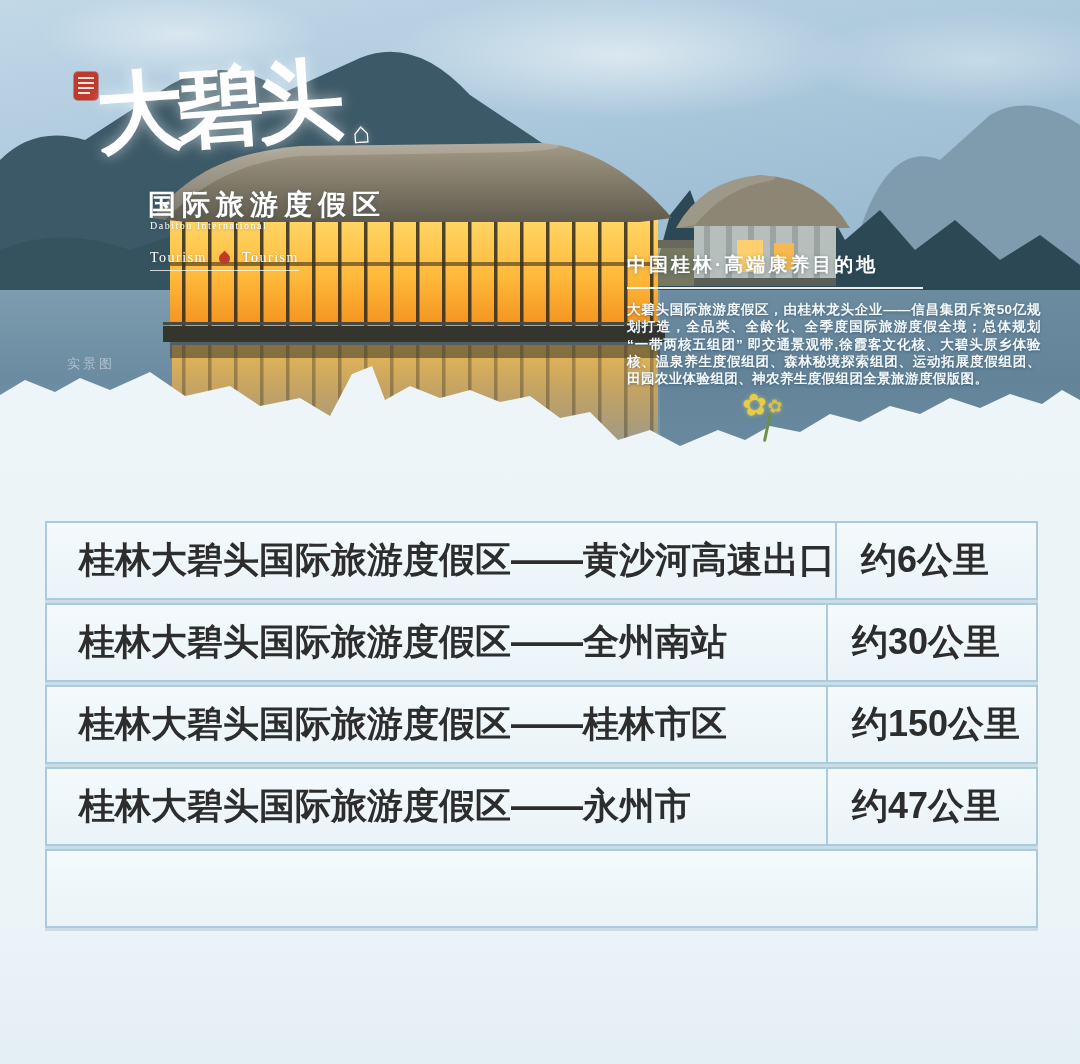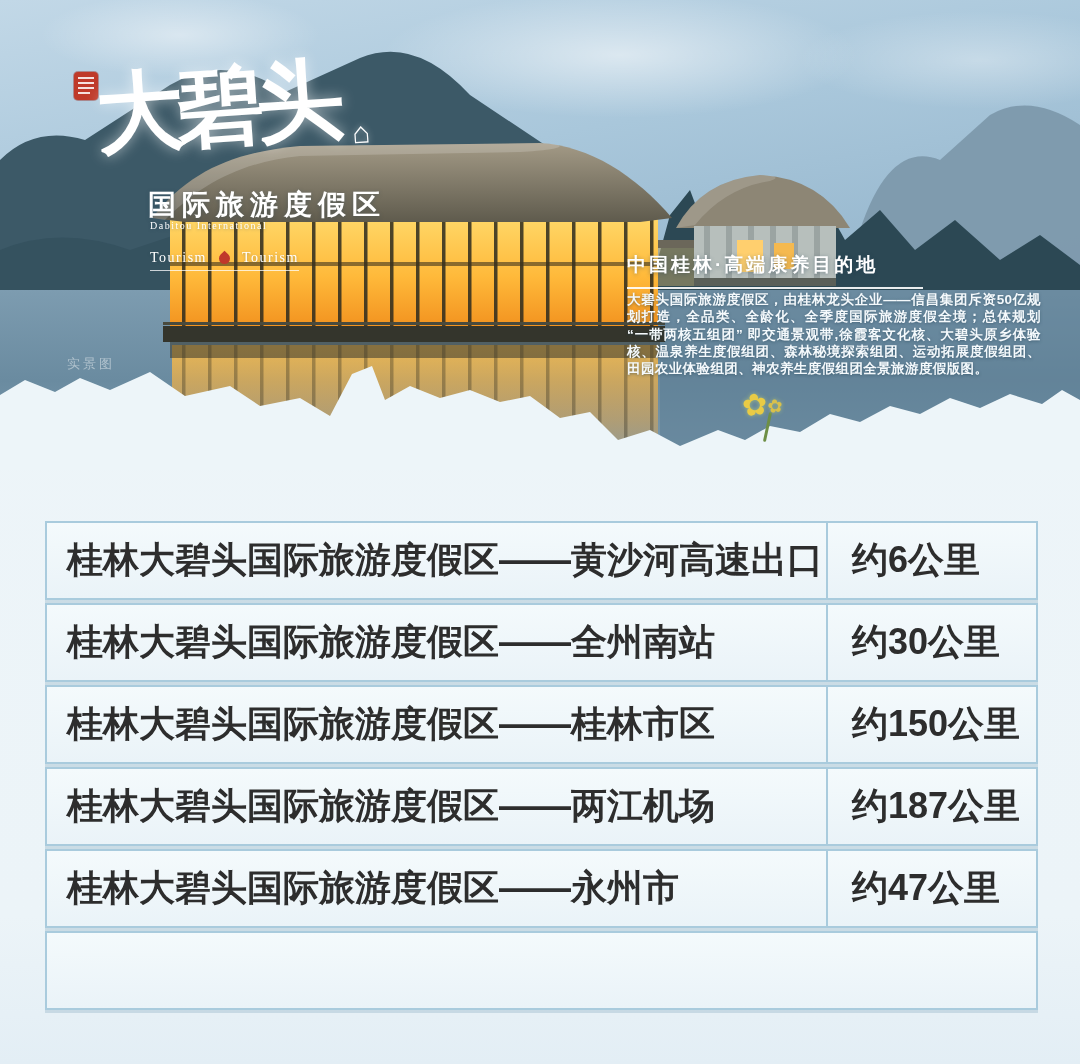--- a/index.html
+++ b/index.html
@@ -47,33 +47,33 @@
 
   
   .watermark{position:absolute;left:67px;top:355px;font-size:13px;letter-spacing:3px;
         color:rgba(255,255,255,.45);}
 
   
   .intro{position:absolute;left:627px;top:252px;width:414px;color:#fff;}
   .intro-title{font-size:19px;font-weight:bold;letter-spacing:3px;white-space:nowrap;
         text-shadow:0 1px 4px rgba(30,60,80,.45);}
   .intro-rule{width:296px;height:2px;background:rgba(255,255,255,.9);margin-top:9px;}
-  .intro-text{margin-top:2px;font-size:13.5px;line-height:17.3px;letter-spacing:.4px;
+  .intro-text{margin-top:12px;font-size:13.5px;line-height:17.3px;letter-spacing:.4px;
         font-weight:600;text-align:justify;color:#f4f9fc;
         text-shadow:0 1px 3px rgba(30,60,80,.5);}
 
   
   .dist-table{position:absolute;left:45px;top:521px;width:993px;display:flex;
         flex-direction:column;gap:3px;}
   .t-row{display:flex;height:79px;box-sizing:border-box;border:2px solid #a9cbdd;
         background:linear-gradient(180deg,#f4fafc 0%,#eaf3f8 100%);
         box-shadow:0 3px 0 rgba(140,175,195,.35);}
   .t-cell{display:flex;align-items:center;font-weight:bold;font-size:36px;color:#2d2d2d;
         box-sizing:border-box;white-space:nowrap;}
-  .t-cell.route{flex:1;padding-left:20px;letter-spacing:0;}
+  .t-cell.route{flex:1;padding-left:32px;letter-spacing:0;}
   .t-cell.dist{width:210px;border-left:2px solid #a9cbdd;padding-left:24px;}
 
   .flower-label{position:absolute;left:742px;top:386px;font-size:30px;color:#e9cb45;
         text-shadow:0 0 4px rgba(180,200,120,.8);transform:rotate(-8deg);}
   .flower-label .small{font-size:18px;color:#d9c04a;}
   .stem{position:absolute;left:766px;top:412px;width:3px;height:30px;background:#6e8f46;
         transform:rotate(12deg);border-radius:2px;}
 </style>
 </head>
 <body>
@@ -187,24 +187,20 @@
     <div class="t-row">
       <div class="t-cell route">桂林大碧头国际旅游度假区——全州南站</div>
       <div class="t-cell dist">约30公里</div>
     </div>
 
     <div class="t-row">
       <div class="t-cell route">桂林大碧头国际旅游度假区——桂林市区</div>
       <div class="t-cell dist">约150公里</div>
     </div>
 
-    <div class="t-row">
-      <div class="t-cell route">桂林大碧头国际旅游度假区——两江机场</div>
-      <div class="t-cell dist">约187公里</div>
-    </div>
 
     <div class="t-row">
       <div class="t-cell route">桂林大碧头国际旅游度假区——永州市</div>
       <div class="t-cell dist">约47公里</div>
     </div>
 
     <div class="t-row">
     </div>
 
   </div>

